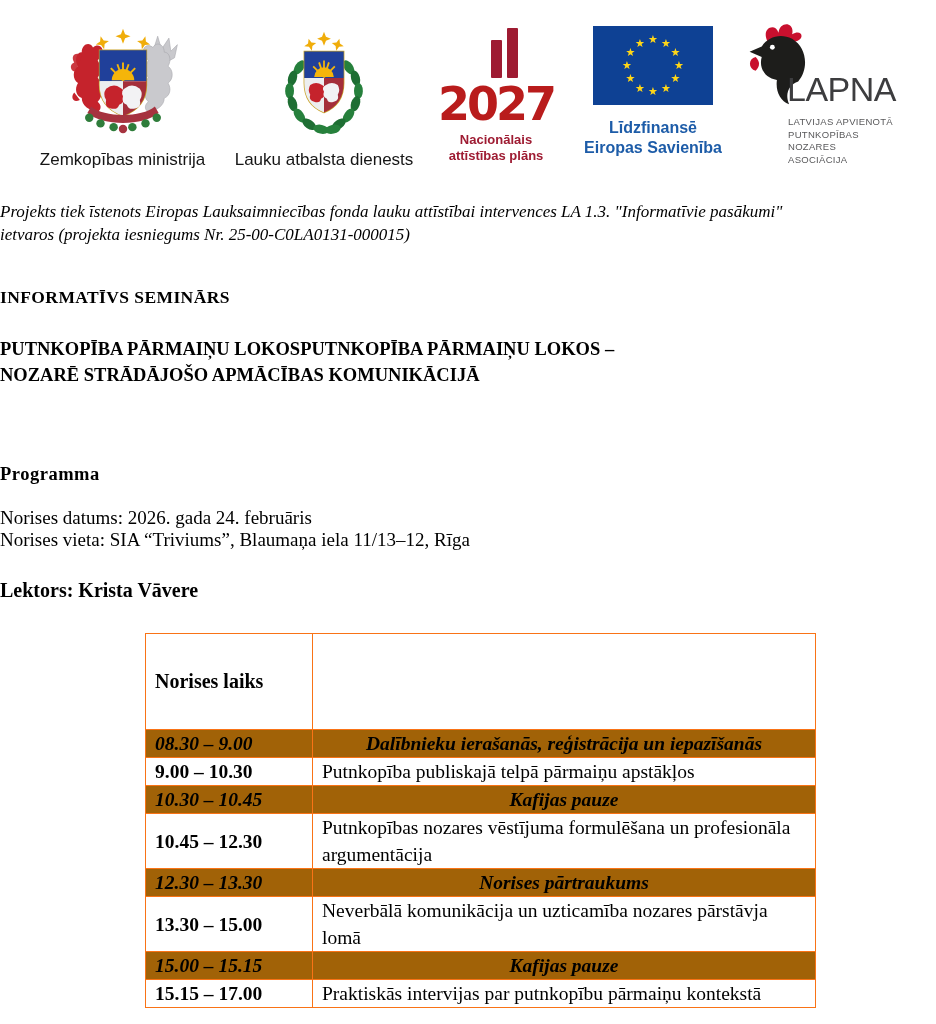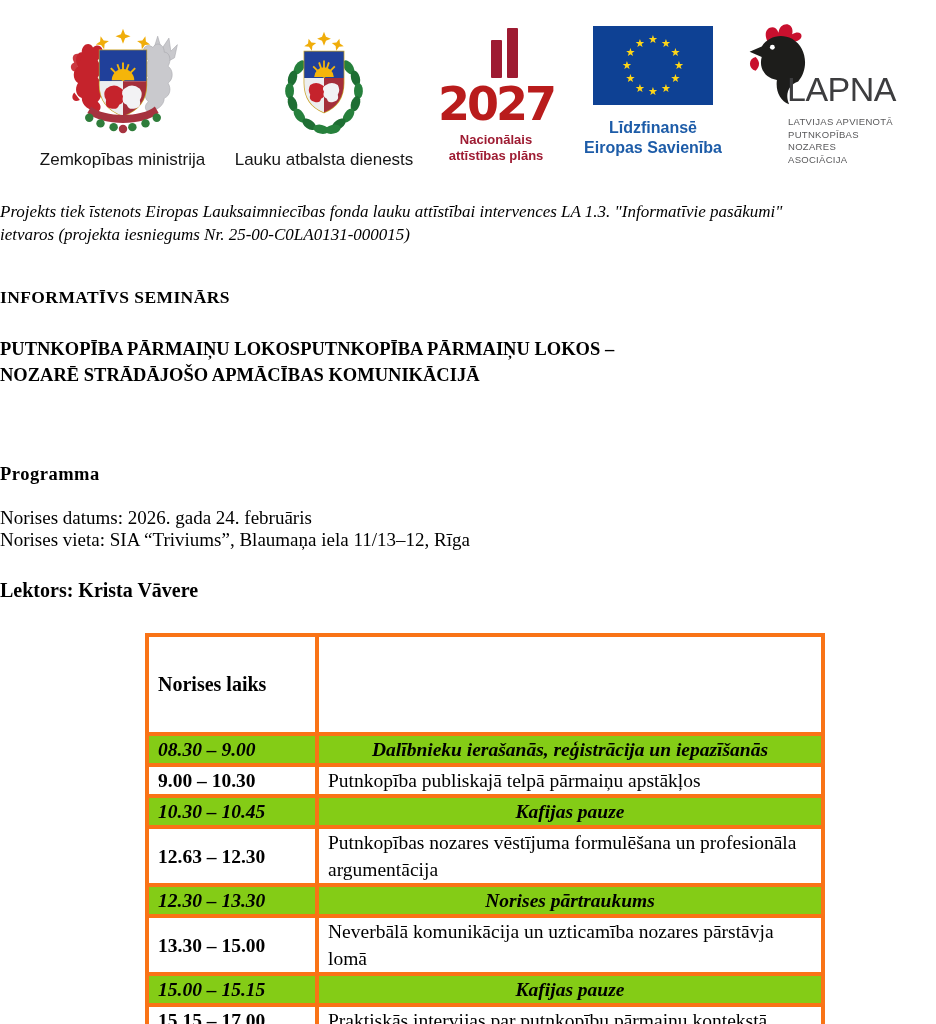--- a/index.html
+++ b/index.html
@@ -39,28 +39,28 @@
   .project-note{top:200px;font-style:italic;font-size:17px;line-height:23px;}
   .seminar-type{top:287px;font-weight:bold;font-size:17.5px;letter-spacing:0.4px;}
   .main-title{top:336px;font-weight:bold;font-size:18.5px;line-height:26px;}
   .program-label{top:464px;font-weight:bold;font-size:18.5px;letter-spacing:0.5px;}
   .event-details{top:507px;font-size:19px;line-height:22px;}
   .lecturer{top:579px;font-weight:bold;font-size:20px;}
 
   
   .table-wrap{position:absolute;left:145px;top:633px;}
   table.program{border-collapse:collapse;table-layout:fixed;width:650px;font-size:19.5px;}
-  table.program th,table.program td{border:4px solid #f97316;}
+  table.program th,table.program td{border:1px solid #f97316;}
   th.time-header{width:148px;height:95px;text-align:left;vertical-align:middle;
                  padding:0 9px;font-size:20px;font-weight:bold;}
   th.activity-header{width:500px;}
   td{padding:0 9px;line-height:27px;vertical-align:middle;}
   td.time{white-space:nowrap;}
   tr.session td.time{font-weight:bold;}
-  tr.break{background:#84cc16;}
+  tr.break{background:#a16207;}
   tr.break td{font-weight:bold;font-style:italic;}
   tr.break td.activity{text-align:center;}
 </style>
 </head>
 <body>
 
 <div class="page">
 
   <div class="logo-block logo-zm">
     <svg width="150" height="120" viewBox="0 0 160 122">
@@ -245,21 +245,21 @@
     </tr>
           <tr class="session">
       <td class="time">9.00 – 10.30</td>
       <td class="activity">Putnkopība publiskajā telpā pārmaiņu apstākļos</td>
     </tr>
           <tr class="break">
       <td class="time">10.30 – 10.45</td>
       <td class="activity">Kafijas pauze</td>
     </tr>
           <tr class="session">
-      <td class="time">12.63 – 12.30</td>
+      <td class="time">10.45 – 12.30</td>
       <td class="activity">Putnkopības nozares vēstījuma formulēšana un profesionāla argumentācija</td>
     </tr>
           <tr class="break">
       <td class="time">12.30 – 13.30</td>
       <td class="activity">Norises pārtraukums</td>
     </tr>
           <tr class="session">
       <td class="time">13.30 – 15.00</td>
       <td class="activity">Neverbālā komunikācija un uzticamība nozares pārstāvja lomā</td>
     </tr>

